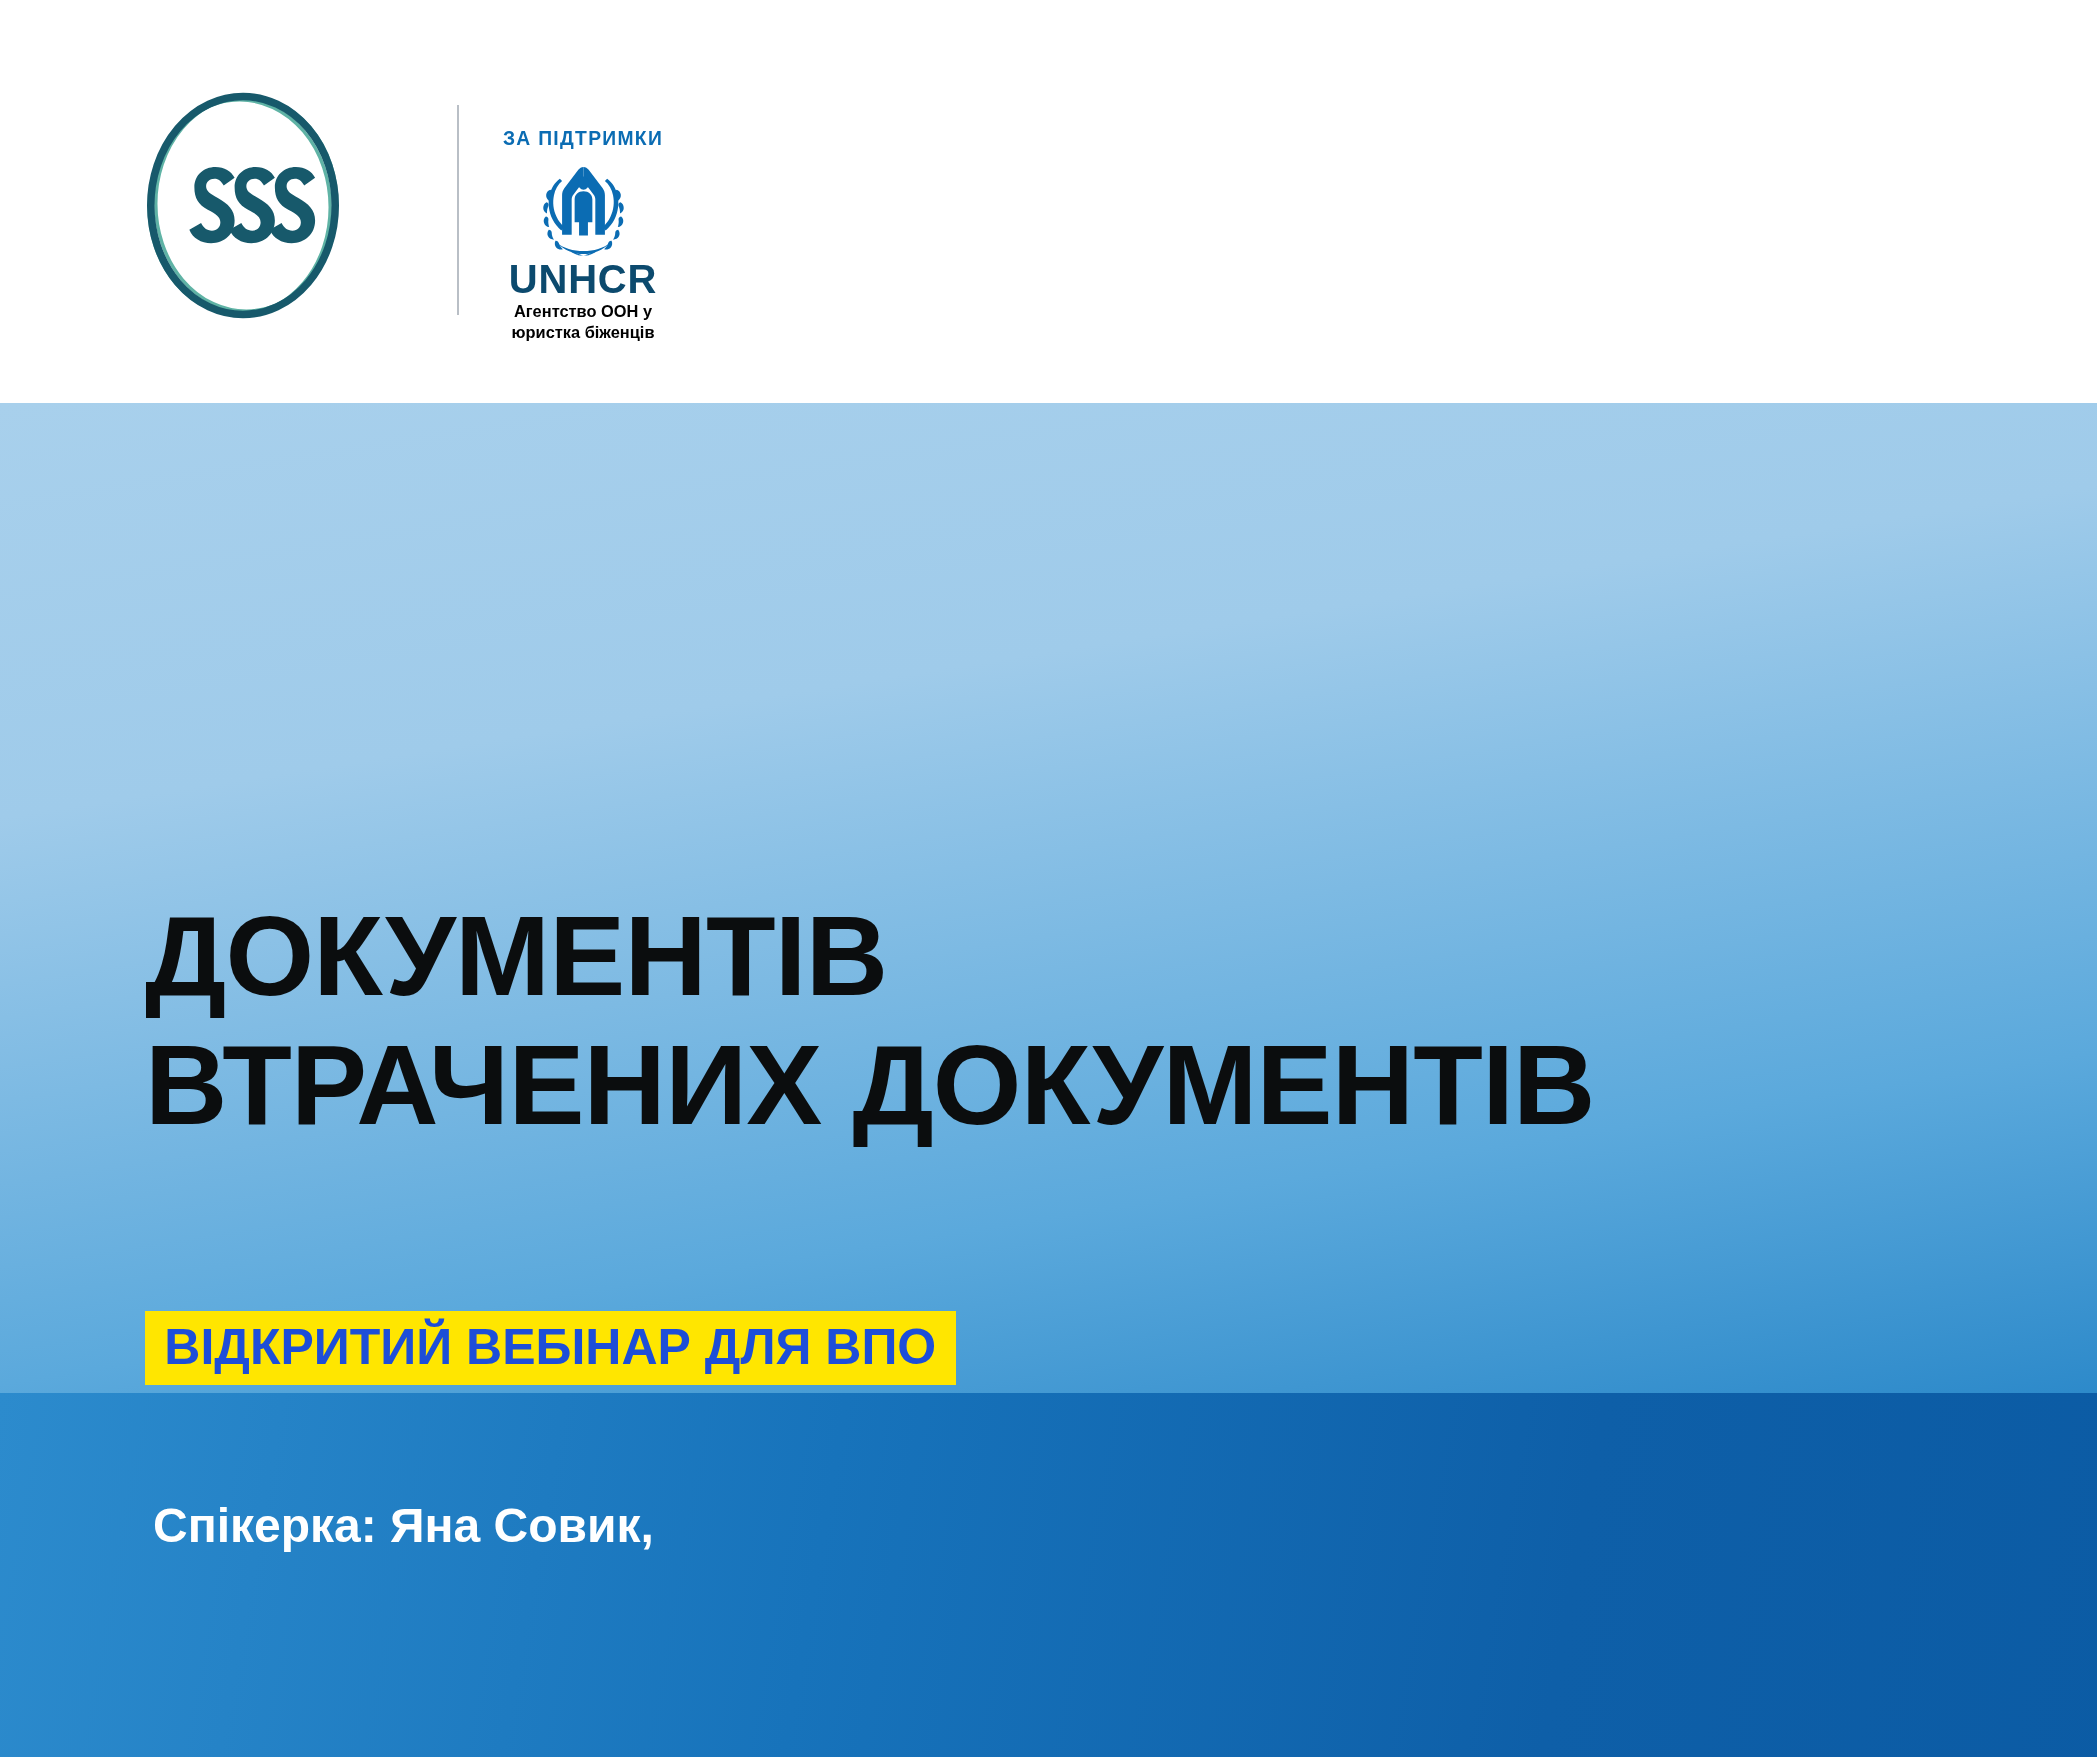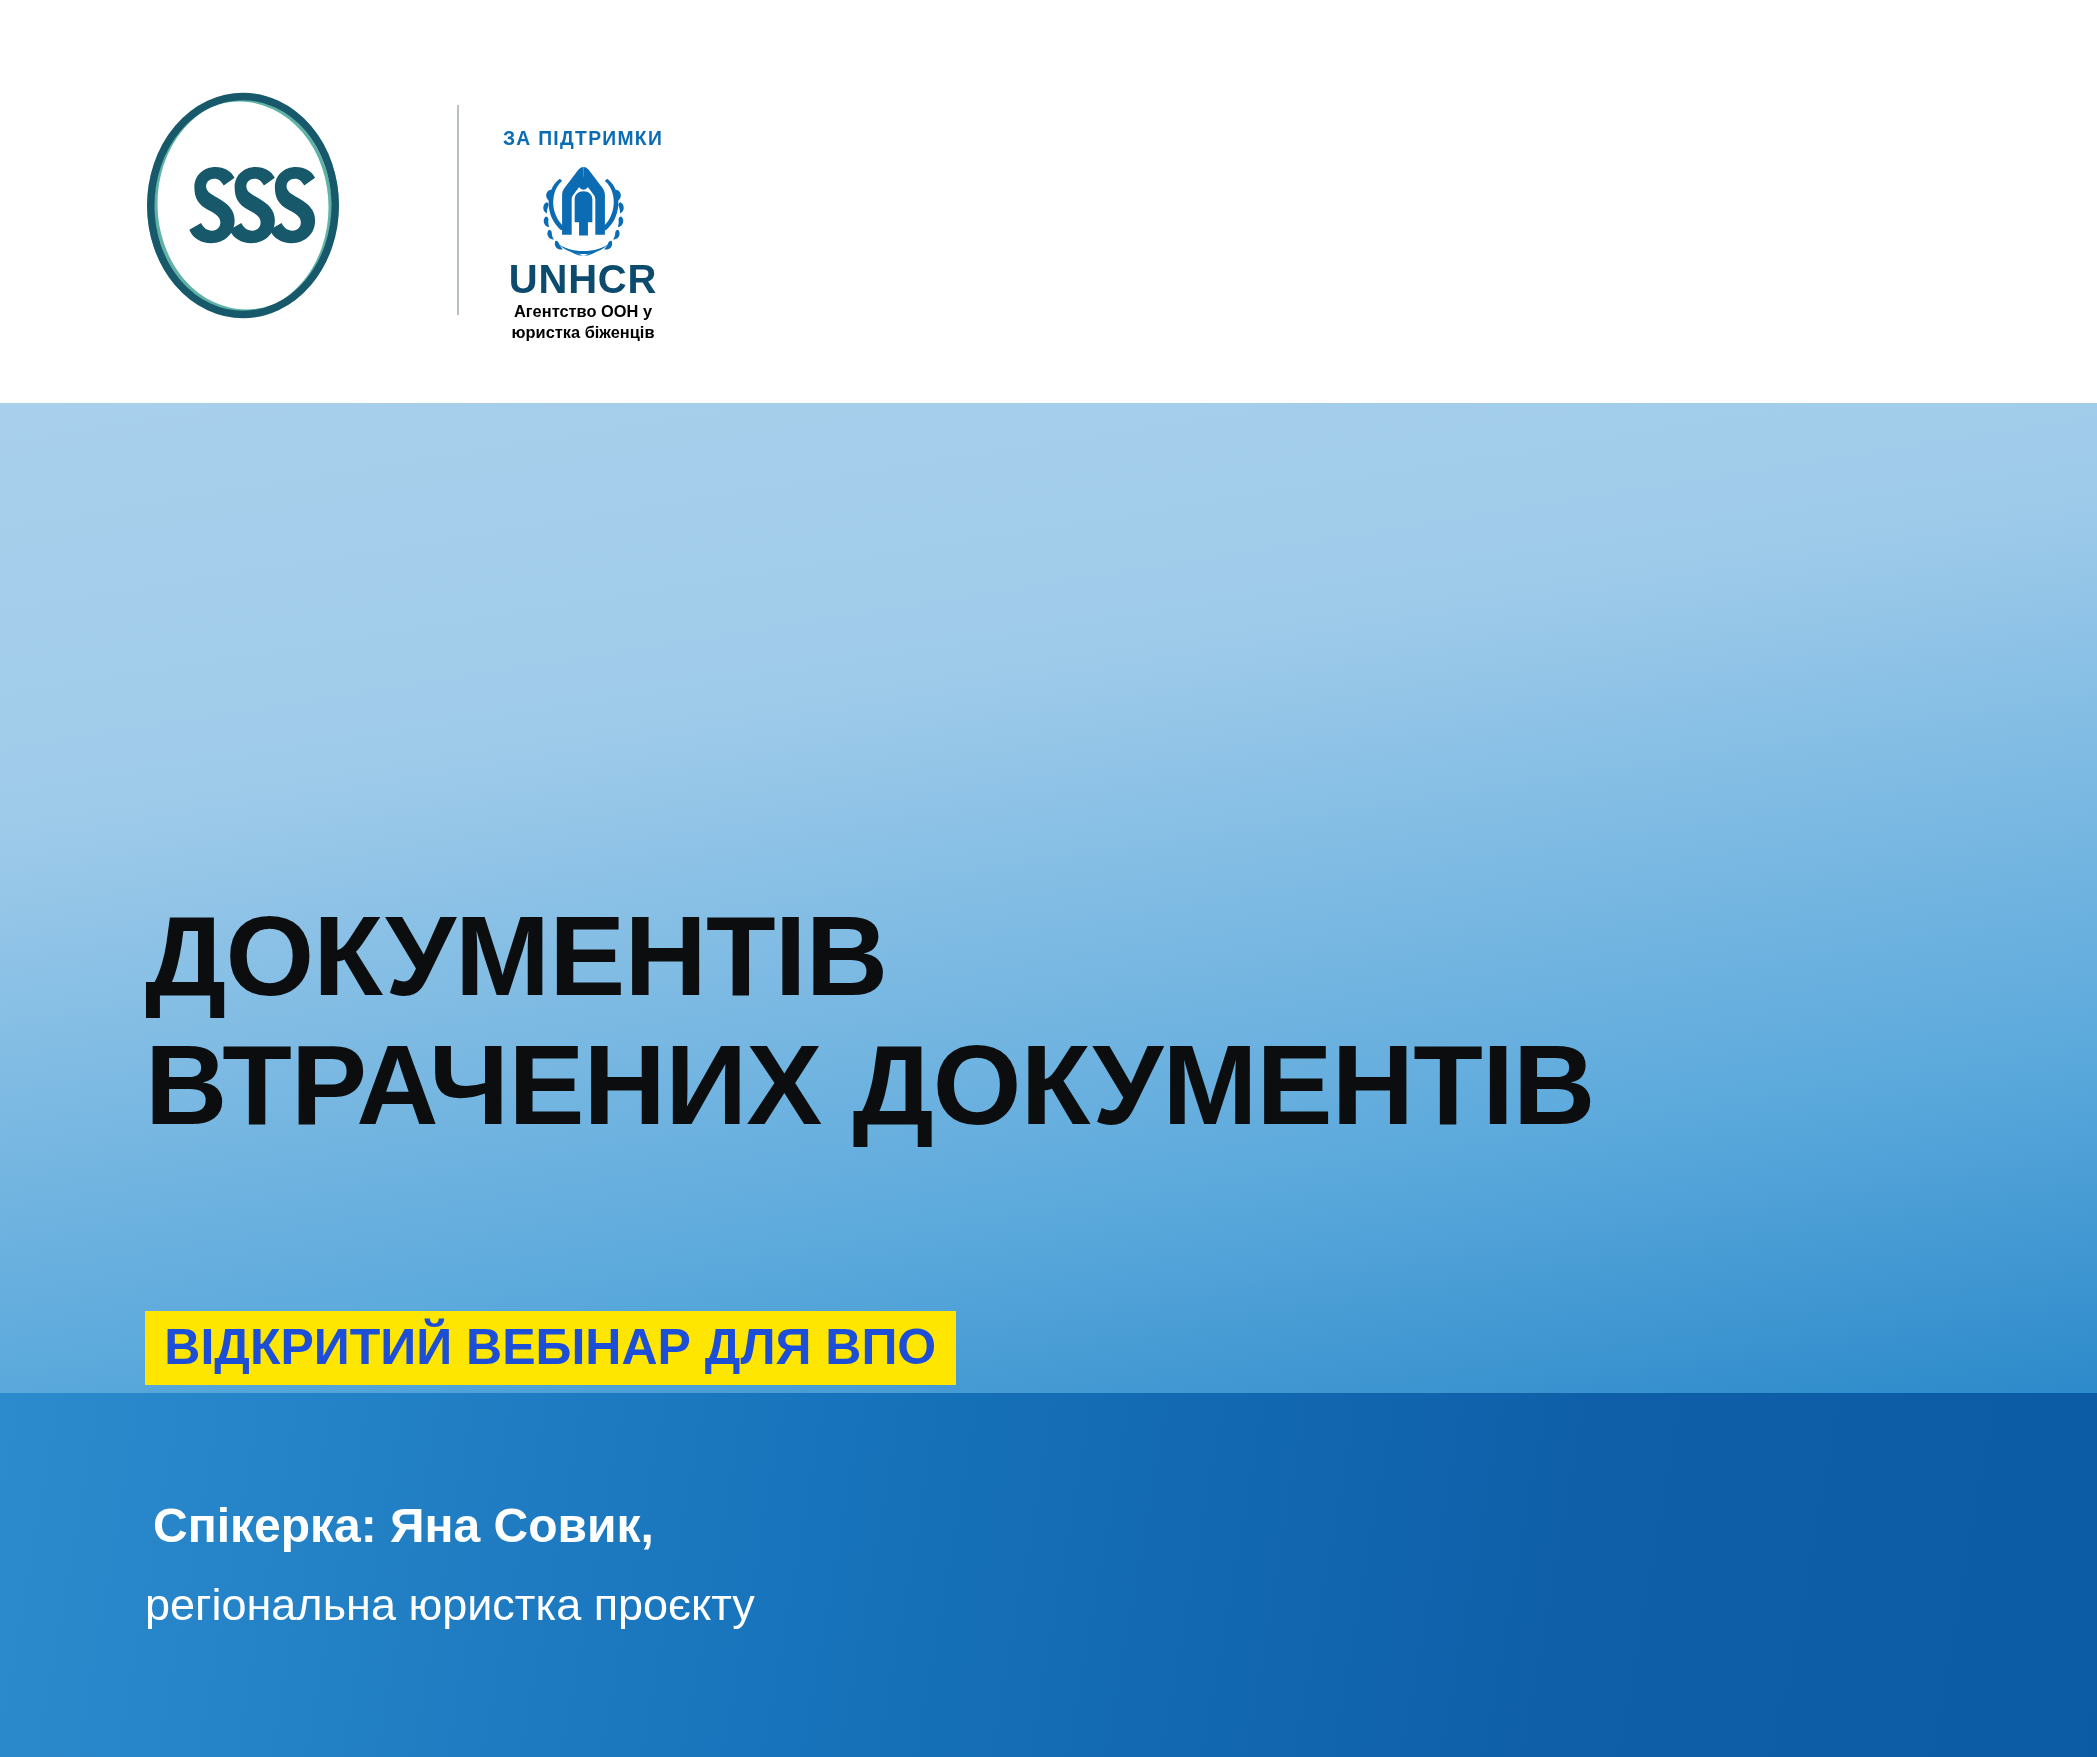--- a/index.html
+++ b/index.html
@@ -274,17 +274,16 @@
     <div class="headline">
       <span class="l1">ДОКУМЕНТІВ</span>
       <span class="l2">ВТРАЧЕНИХ ДОКУМЕНТІВ</span>
     </div>
 
     <div class="yellow-bar">
       <span>ВІДКРИТИЙ ВЕБІНАР ДЛЯ ВПО</span>
     </div>
 
     <div class="speaker1">Спікерка: Яна Совик,</div>
-    <div class="speaker2">регіональна юристка проєкту</div>
 
   </div>
 </div>
 
 
 </body></html>

